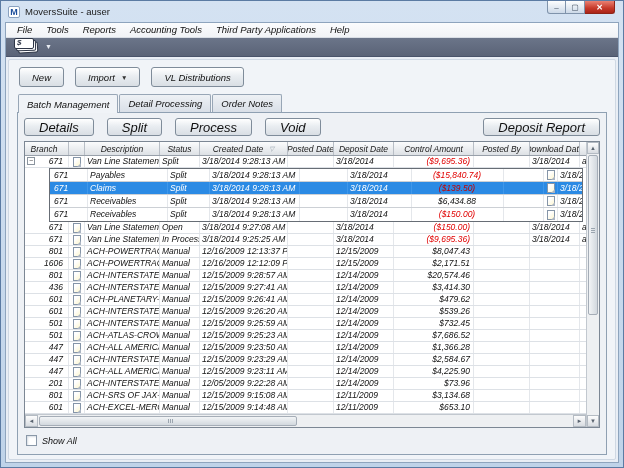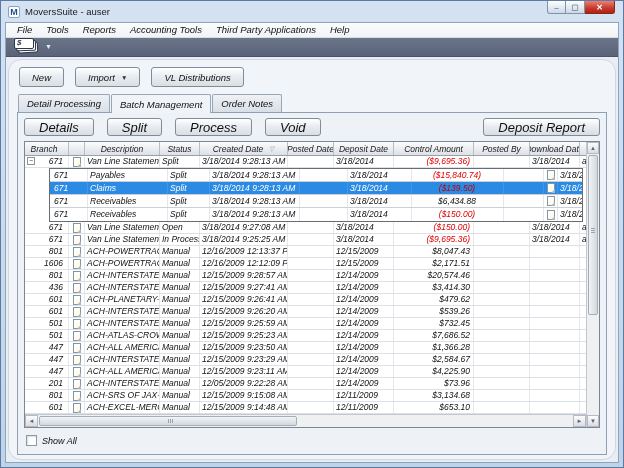--- a/index.html
+++ b/index.html
@@ -26,21 +26,21 @@
   .menu-item{font-size:9.5px;color:#111;padding:0 7px;}
   .toolbar{height:24px;background:linear-gradient(#6b7589,#5a6377);display:flex;align-items:center;padding-left:8px;border-bottom:1px solid #49536a;}
   .cash-icon{position:relative;width:26px;height:17px;}
   .cash-icon i{position:absolute;display:block;width:20px;height:11px;background:#fff;border:1px solid #2e3647;border-radius:2px;}
   .cash-icon i:nth-child(1){left:4px;top:4px;transform:rotate(-4deg);}
   .cash-icon i:nth-child(2){left:2px;top:2px;transform:rotate(-2deg);}
   .cash-icon i:nth-child(3){left:0;top:0;}
   .cash-icon b{position:absolute;left:3px;top:0px;font-size:8px;color:#2e3647;z-index:3;font-weight:bold;}
   .tb-chevron{color:#e8ecf2;font-size:7px;margin-left:5px;}
   
-  .main{flex:1;margin:2px 2px 2px 2px;background:#f1f4f8;border:1px solid #cfd8e3;border-radius:13px;
+  .main{flex:1;margin:2px 2px 2px 2px;background:#f1f4f8;border:1px solid #cfd8e3;border-radius:2px;
     display:flex;flex-direction:column;padding:5px 8px 4px 8px;}
   .btn{display:inline-flex;align-items:center;justify-content:center;height:20px;padding:0 12px;
     background:linear-gradient(#ffffff,#e9edf1 45%,#d9dee4);border:1px solid #7f8c9a;border-radius:3px;
     font-size:9.5px;color:#111;}
   .action-row{display:flex;gap:11px;margin:2px 0 7px 2px;}
   .chev{font-size:6.5px;margin-left:6px;color:#333;}
   
   .tabs{display:flex;margin-left:1px;position:relative;z-index:2;}
   .tab{height:18px;padding:0 8px;display:flex;align-items:center;font-size:9.5px;color:#111;
     border:1px solid #98a6b6;border-bottom:none;border-radius:2px 2px 0 0;
@@ -176,25 +176,25 @@
         <span class="btn">
             <span>Import</span>
             <span class="chev">▼</span>
           </span>
         <span class="btn">
             <span>VL Distributions</span>
           </span>
       </div>
 
       <div class="tabs">
+        <span class="tab active">
+            <span>Batch Management</span>
+          </span>
         <span class="tab">
             <span>Detail Processing</span>
-          </span>
-        <span class="tab active">
-            <span>Batch Management</span>
           </span>
         <span class="tab">
             <span>Order Notes</span>
           </span>
       </div>
 
       <div class="panel">
 
         <div class="grid-toolbar">
           <span class="btn">

